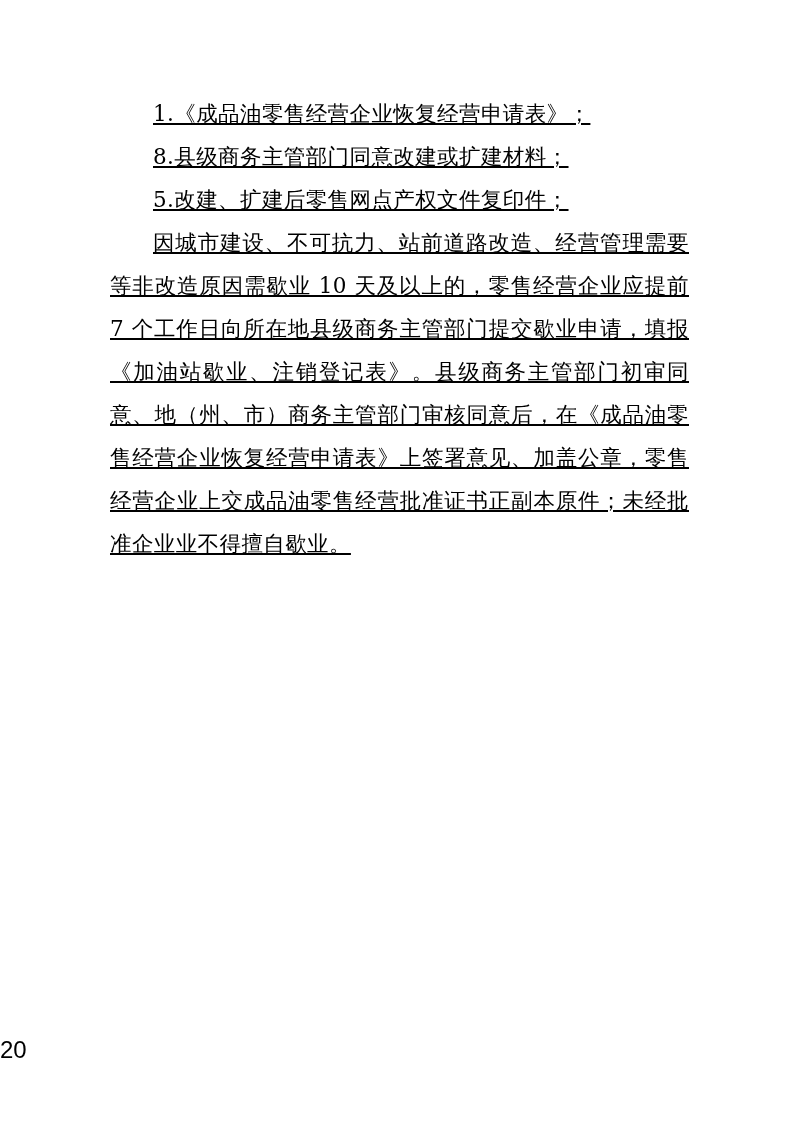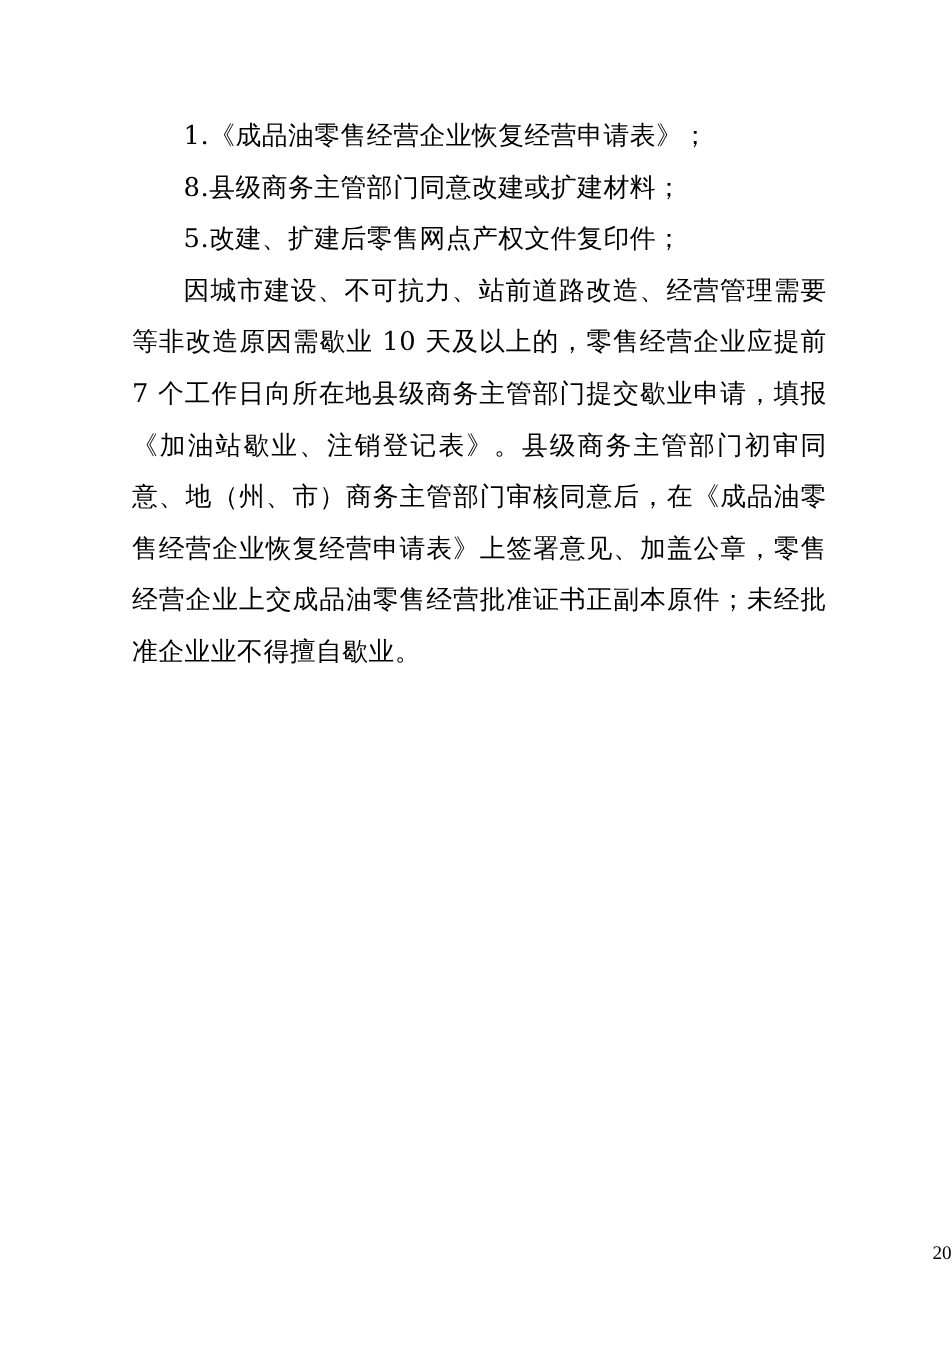--- a/index.html
+++ b/index.html
@@ -30,34 +30,35 @@
   }
   p {
     margin: 0;
     padding: 0;
   }
   .para {
     text-indent: 0;
   }
   .list-item {
     text-indent: 2em;
+    text-decoration: underline;
   }
   .heading {
     font-weight: bold;
     text-indent: 2em;
     letter-spacing: 1px;
   }
   .page-number {
     position: absolute;
     left: 0;
     right: 0;
     top: 1036px;
-    text-align: right;
-    font-size: 16px;
-    font-family: Liberation Serif, serif;
+    text-align: left;
+    font-size: 24px;
+    font-family: Liberation Sans, sans-serif;
   }
 </style>
 </head>
 <body>
 
 <div class="page">
   <div class="doc-body">
 
 
     <p class="list-item">1.《成品油零售经营企业恢复经营申请表》；</p>

